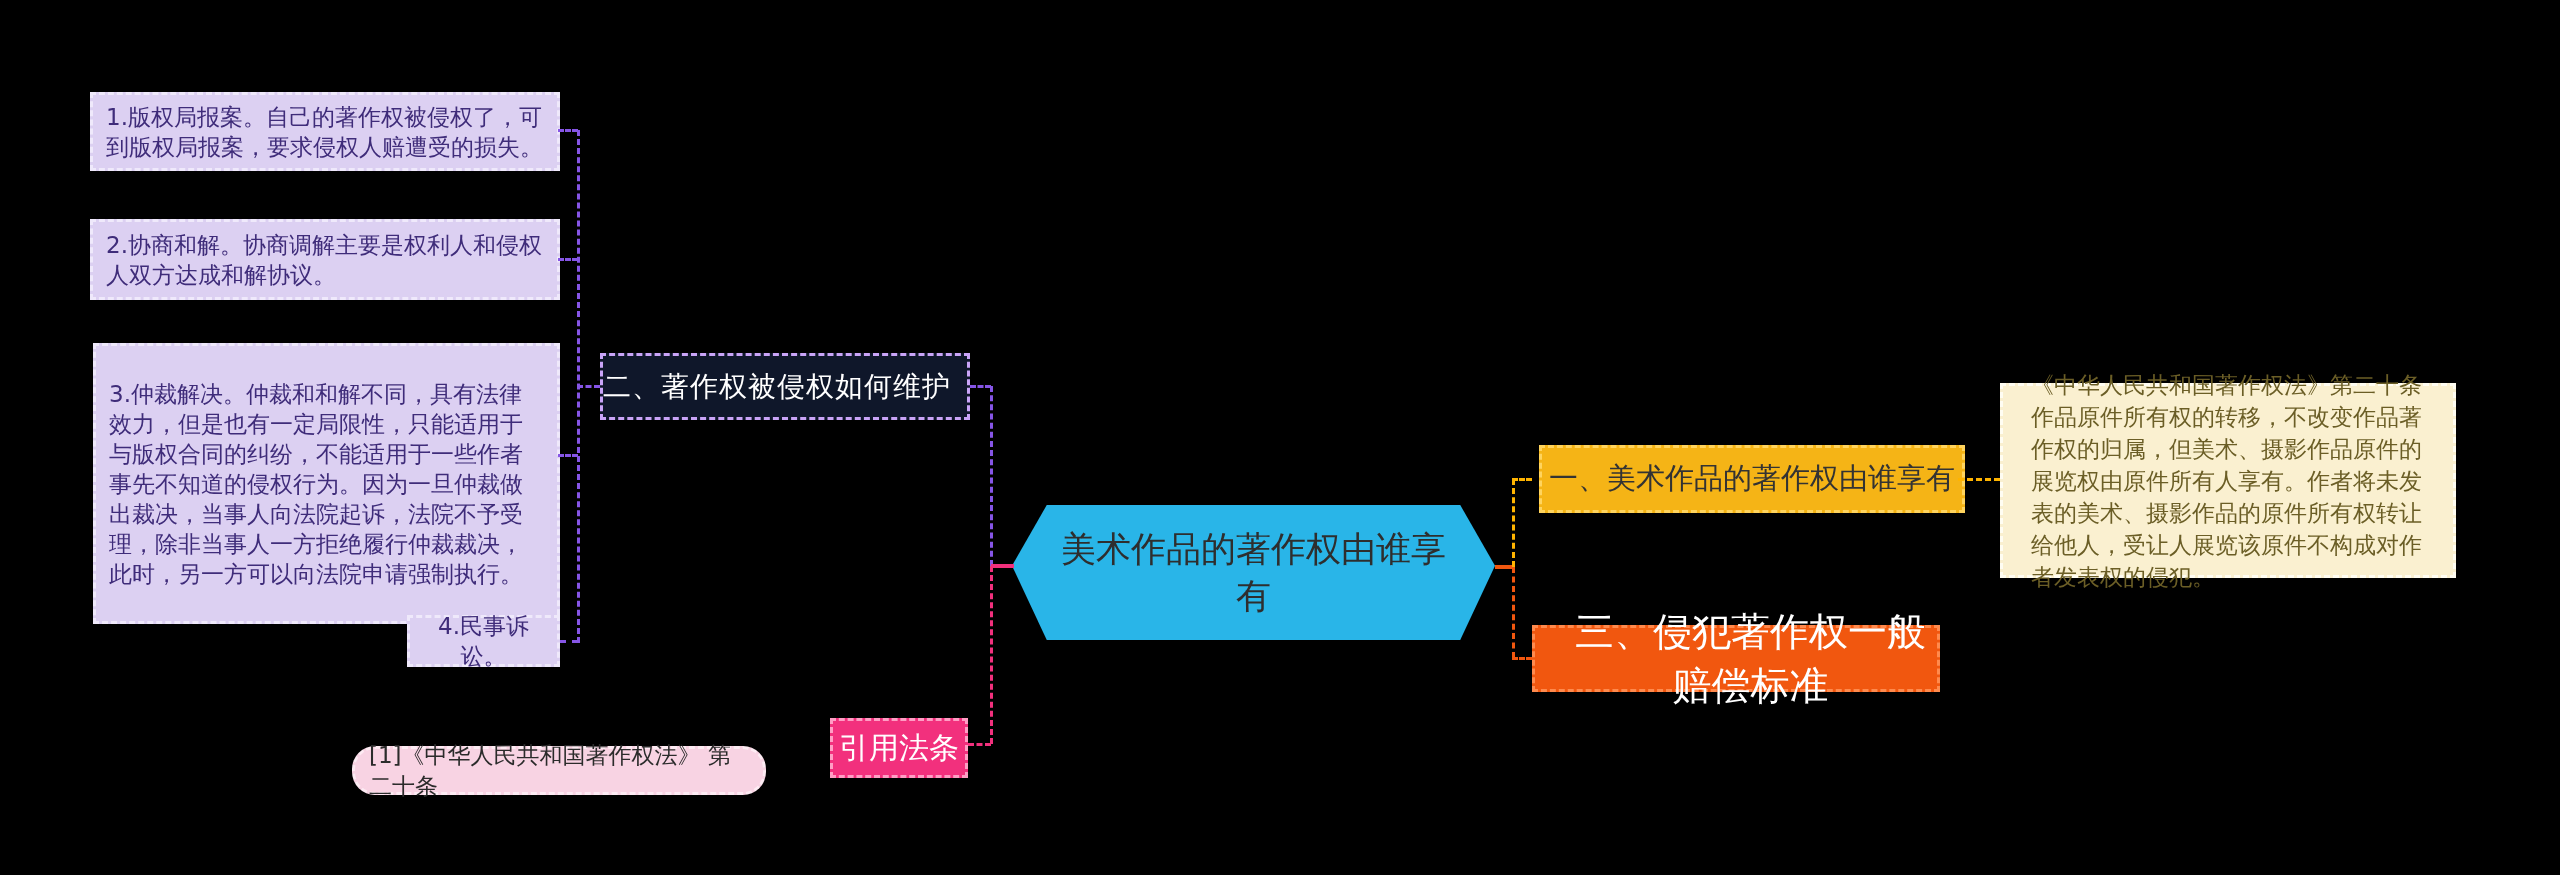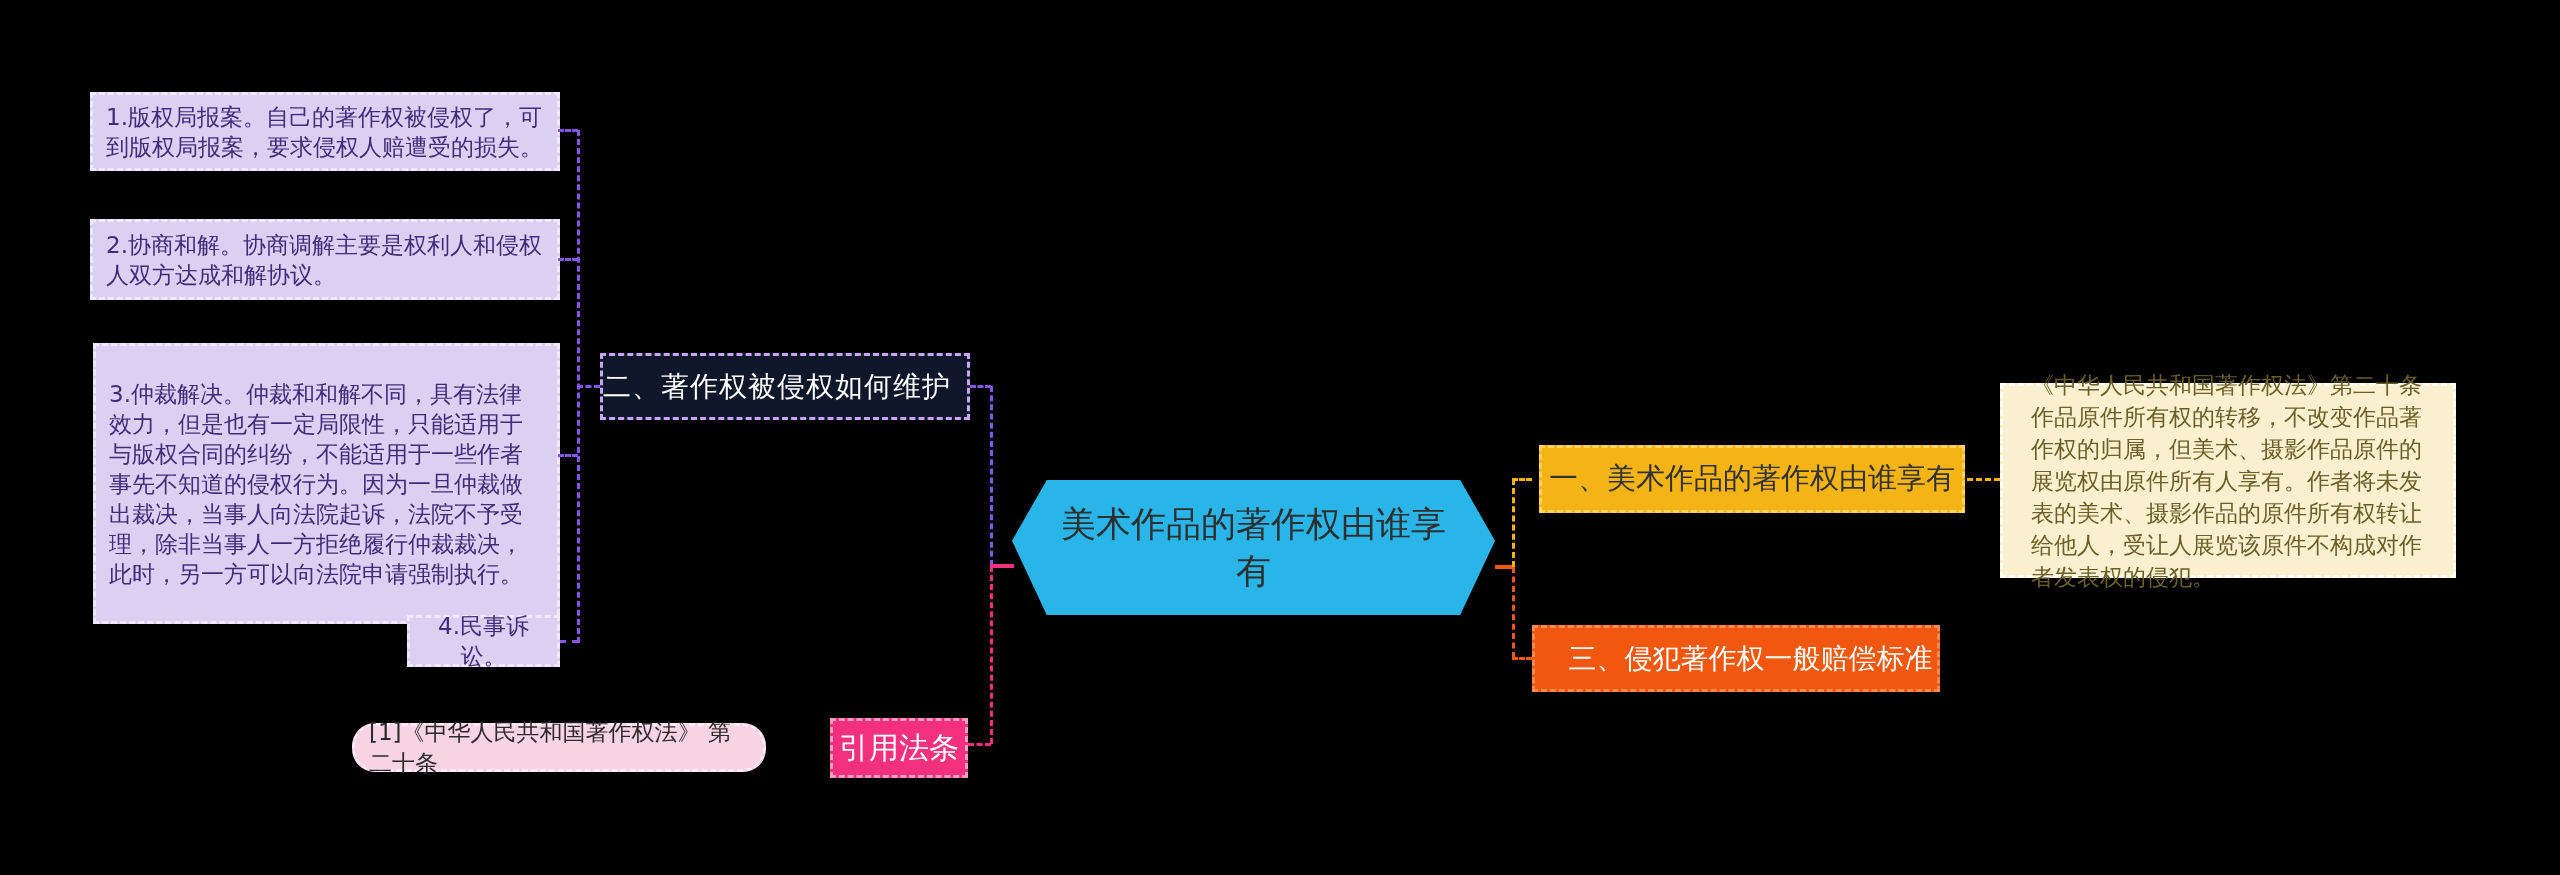--- a/index.html
+++ b/index.html
@@ -41,21 +41,21 @@
     color:#333333;
     font-size:29px;
     justify-content:center;
     text-align:center;
   }
   
   .orange-head{
     background:#F1570F;
     border:3px dashed #FF8A4D;
     color:#FFFFFF;
-    font-size:28px;
+    font-size:39px;
     justify-content:center;
     text-align:center;
     padding-left:29px;
   }
   
   .cream{
     background:#FAF0D0;
     border:3px dashed #FFFDF2;
     color:#6B5E26;
     font-size:23px;
@@ -122,41 +122,41 @@
   </div>
 
   <div class="node leaf" style="left:407px;top:615px;width:153px;height:52px;justify-content:center;text-align:center;padding:20px 8px;">
     <span>4.民事诉讼。</span>
   </div>
 
   <div class="node purple-head" style="left:600px;top:353px;width:370px;height:67px;">
     <span>二、著作权被侵权如何维护</span>
   </div>
 
-  <div class="hexagon" style="left:1012px;top:480px;width:483px;height:135px;">
+  <div class="hexagon" style="left:1012px;top:505px;width:483px;height:135px;">
     <span>美术作品的著作权由谁享有</span>
   </div>
 
   <div class="node amber-head" style="left:1539px;top:445px;width:426px;height:68px;">
     <span>一、美术作品的著作权由谁享有</span>
   </div>
 
   <div class="node cream" style="left:2000px;top:383px;width:456px;height:195px;">
     <span>《中华人民共和国著作权法》第二十条作品原件所有权的转移，不改变作品著作权的归属，但美术、摄影作品原件的展览权由原件所有人享有。作者将未发表的美术、摄影作品的原件所有权转让给他人，受让人展览该原件不构成对作者发表权的侵犯。</span>
   </div>
 
   <div class="node orange-head" style="left:1532px;top:625px;width:408px;height:67px;">
     <span>三、侵犯著作权一般赔偿标准</span>
   </div>
 
   <div class="node pink-tag" style="left:830px;top:718px;width:138px;height:60px;">
     <span>引用法条</span>
   </div>
 
-  <div class="node light-pink" style="left:352px;top:723px;width:414px;height:49px;border-radius:23px;">
+  <div class="node light-pink" style="left:352px;top:746px;width:414px;height:49px;border-radius:23px;">
     <span>[1]《中华人民共和国著作权法》 第二十条</span>
   </div>
 
   <div class="vline c-purple" style="left:577px;top:130px;height:513px;"></div>
   <div class="hline c-purple" style="left:558px;top:129px;width:20px;"></div>
   <div class="hline c-purple" style="left:558px;top:258px;width:20px;"></div>
   <div class="hline c-purple" style="left:558px;top:454px;width:20px;"></div>
   <div class="hline c-purple" style="left:560px;top:640px;width:18px;"></div>
   <div class="hline c-purple" style="left:577px;top:385px;width:23px;"></div>
 

